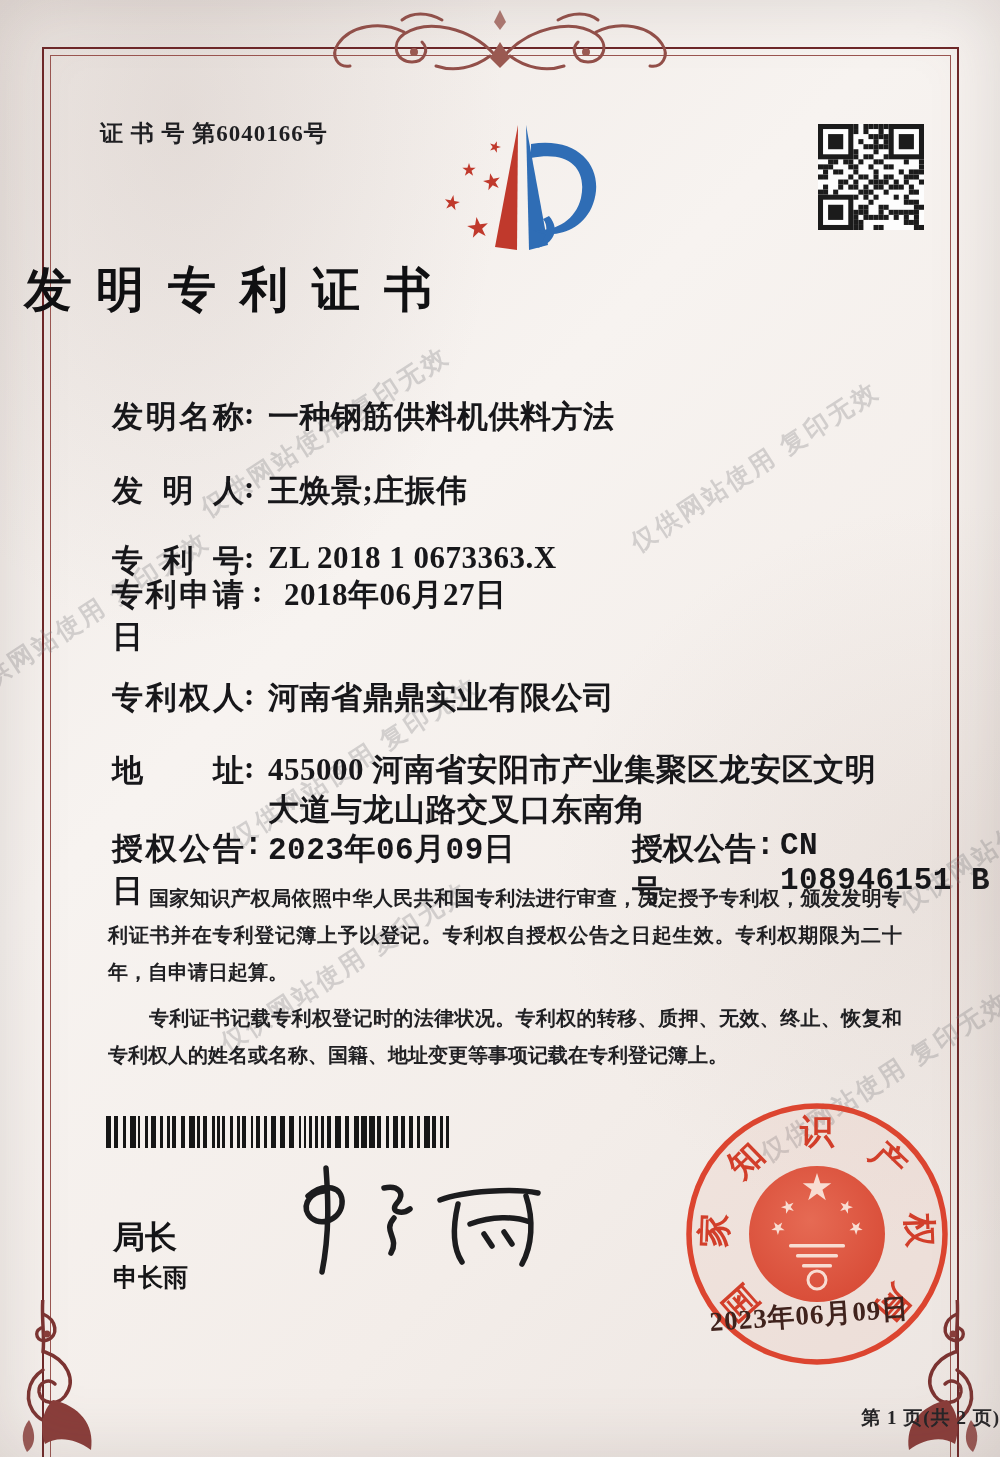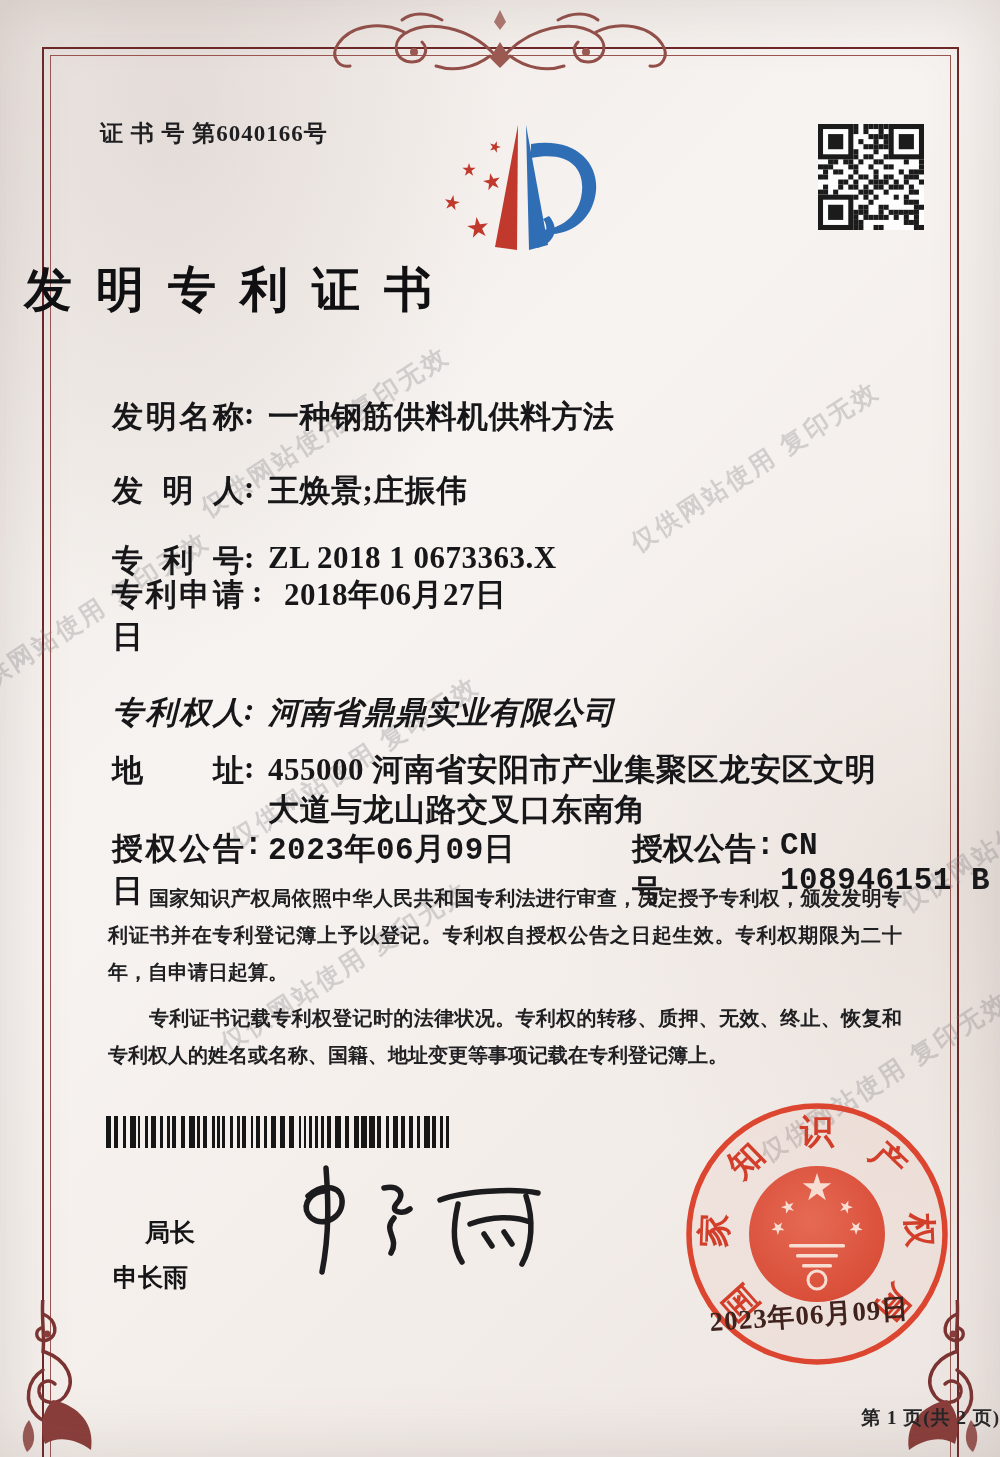--- a/index.html
+++ b/index.html
@@ -47,22 +47,22 @@
   .grant-b .flabel{ width:124px; }
 
   
   .paras{ position:absolute; left:108px; top:880px; width:794px;
     font-size:20px; line-height:37px; font-weight:700; color:#202023;
     text-align:justify; font-family:"DejaVu Serif","Liberation Serif",serif; }
   .paras p{ text-indent:2.05em; margin-bottom:9px; }
 
   
   .barcode{ position:absolute; left:104px; top:1116px; }
-  .director-title{ position:absolute; left:113px; top:1216px; font-size:25px; font-weight:700;
-    font-family:"Liberation Sans","DejaVu Sans",sans-serif; color:#151517;margin-left:32px; }
+  .director-title{ position:absolute; left:113px; top:1216px; font-size:32px; font-weight:700;
+    font-family:"Liberation Sans","DejaVu Sans",sans-serif; color:#151517; }
   .director-name{ position:absolute; left:113px; top:1261px; font-size:25px; font-weight:700;
     font-family:"Liberation Sans","DejaVu Sans",sans-serif; color:#151517; }
   .signature{ position:absolute; left:262px; top:1160px; }
   .seal{ position:absolute; left:672px; top:1092px; }
   .seal-ch{ font-size:34px; font-weight:700; fill:#d23e2a;
     font-family:"Liberation Serif","DejaVu Serif",serif;
     text-anchor:middle; dominant-baseline:central; }
   .footer{ position:absolute; left:8px; right:0; top:1405px; text-align:right;
     font-size:19px; font-weight:700; color:#242427; letter-spacing:1px; }
 </style>
@@ -322,21 +322,21 @@
   <div class="frow" style="top:540px;">
     <span class="flabel">专利号</span>
       <span class="fcolon">:</span>
       <span class="fvalue">ZL 2018 1 0673363.X</span>
   </div>
   <div class="frow" style="top:574px;gap:8px;">
     <span class="flabel">专利申请日</span>
       <span class="fcolon">:</span>
       <span class="fvalue">2018年06月27日</span>
   </div>
-  <div class="frow" style="top:692px;font-style:italic;">
+  <div class="frow" style="top:677px;">
     <span class="flabel">专利权人</span>
       <span class="fcolon">:</span>
       <span class="fvalue">河南省鼎鼎实业有限公司</span>
   </div>
   <div class="frow" style="top:750px;justify-content:flex-end;">
     <span class="flabel">地址</span>
       <span class="fcolon">:</span>
       <span class="fvalue addr">455000 河南省安阳市产业集聚区龙安区文明大道与龙山路交叉口东南角</span>
   </div>
   <div class="frow" style="top:828px; right:0;font-family:Liberation Mono, monospace;">

